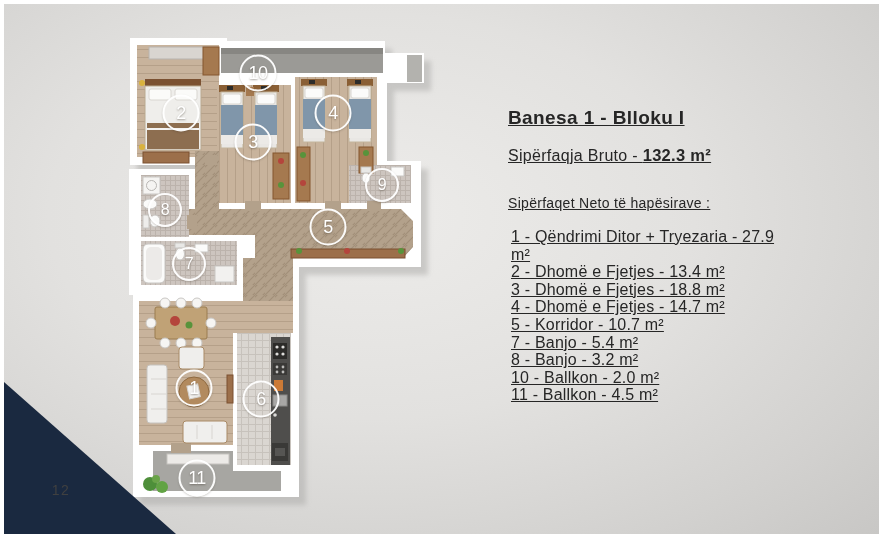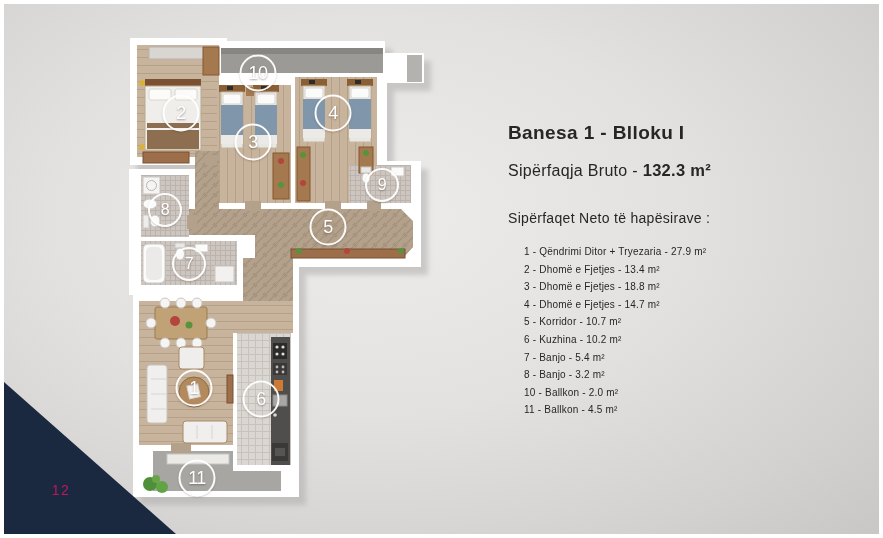--- a/index.html
+++ b/index.html
@@ -10,37 +10,37 @@
   .bg{
     position:absolute;left:4px;top:4px;right:4px;bottom:4px;
     background:radial-gradient(ellipse at 42% 40%, #edecea 0%, #e2e1df 45%, #d2d1cf 80%, #c8c7c5 100%);
   }
   .corner-triangle{
     position:absolute;left:4px;bottom:4px;width:0;height:0;
     border-bottom:152px solid #1a2940;border-right:172px solid transparent;
   }
   .page-number{
     position:absolute;left:46px;bottom:40px;width:30px;text-align:center;
-    color:#be185d;font-size:14px;letter-spacing:1.5px;
+    color:#404040;font-size:14px;letter-spacing:1.5px;
   }
   .plan{position:absolute;left:115px;top:25px;width:330px;height:490px;}
   .plan svg{position:absolute;left:0;top:0;}
   .marker{
     position:absolute;width:33px;height:33px;border:2px solid rgba(255,255,255,.95);
     border-radius:50%;color:#fff;display:flex;align-items:center;justify-content:center;
     font-size:18px;letter-spacing:-0.5px;transform:translate(-50%,-50%);
     text-shadow:0 1px 2px rgba(60,50,40,.45);box-shadow:0 1px 2px rgba(60,50,40,.25);
   }
   .marker.small{width:30px;height:30px;font-size:16px;}
-  .info{position:absolute;left:508px;top:122px;width:272px;color:#262626;}
+  .info{position:absolute;left:508px;top:107px;width:272px;color:#262626;text-decoration:underline;}
   .info-title{font-size:19px;font-weight:bold;letter-spacing:.4px;margin:0 0 17px 0;}
   .info-gross{font-size:16px;letter-spacing:.3px;margin:0 0 30px 0;}
   .info-gross b{font-size:16.5px;}
   .info-net{font-size:14px;letter-spacing:.3px;margin:0 0 17px 0;}
-  .room-list{list-style:none;margin:16px;padding:0;font-size:10px;line-height:17.6px;letter-spacing:.2px;}
+  .room-list{list-style:none;margin:3px;padding:0;font-size:16px;line-height:17.6px;letter-spacing:.2px;}
 </style>
 </head>
 <body>
 
 <div class="slide">
   <div class="bg"></div>
 
   <div class="plan">
     <svg width="330" height="490" viewBox="0 0 330 490">
       <defs>
@@ -260,21 +260,20 @@
   <div class="info">
     <h1 class="info-title">Banesa 1 - Blloku I</h1>
     <p class="info-gross"><span>Sipërfaqja Bruto - </span><b>132.3 m²</b></p>
     <p class="info-net">Sipërfaqet Neto të hapësirave :</p>
     <ul class="room-list">
       <li>1 - Qëndrimi Ditor + Tryezaria - 27.9 m²</li>
       <li>2 - Dhomë e Fjetjes - 13.4 m²</li>
       <li>3 - Dhomë e Fjetjes - 18.8 m²</li>
       <li>4 - Dhomë e Fjetjes - 14.7 m²</li>
       <li>5 - Korridor - 10.7 m²</li>
-      <li>6 - Kuzhina - 10.2 m²</li>
       <li>7 - Banjo - 5.4 m²</li>
       <li>8 - Banjo - 3.2 m²</li>
       <li>10 - Ballkon - 2.0 m²</li>
       <li>11 - Ballkon - 4.5 m²</li>
     </ul>
   </div>
 
   <div class="corner-triangle"></div>
   <div class="page-number">12</div>
 </div>

